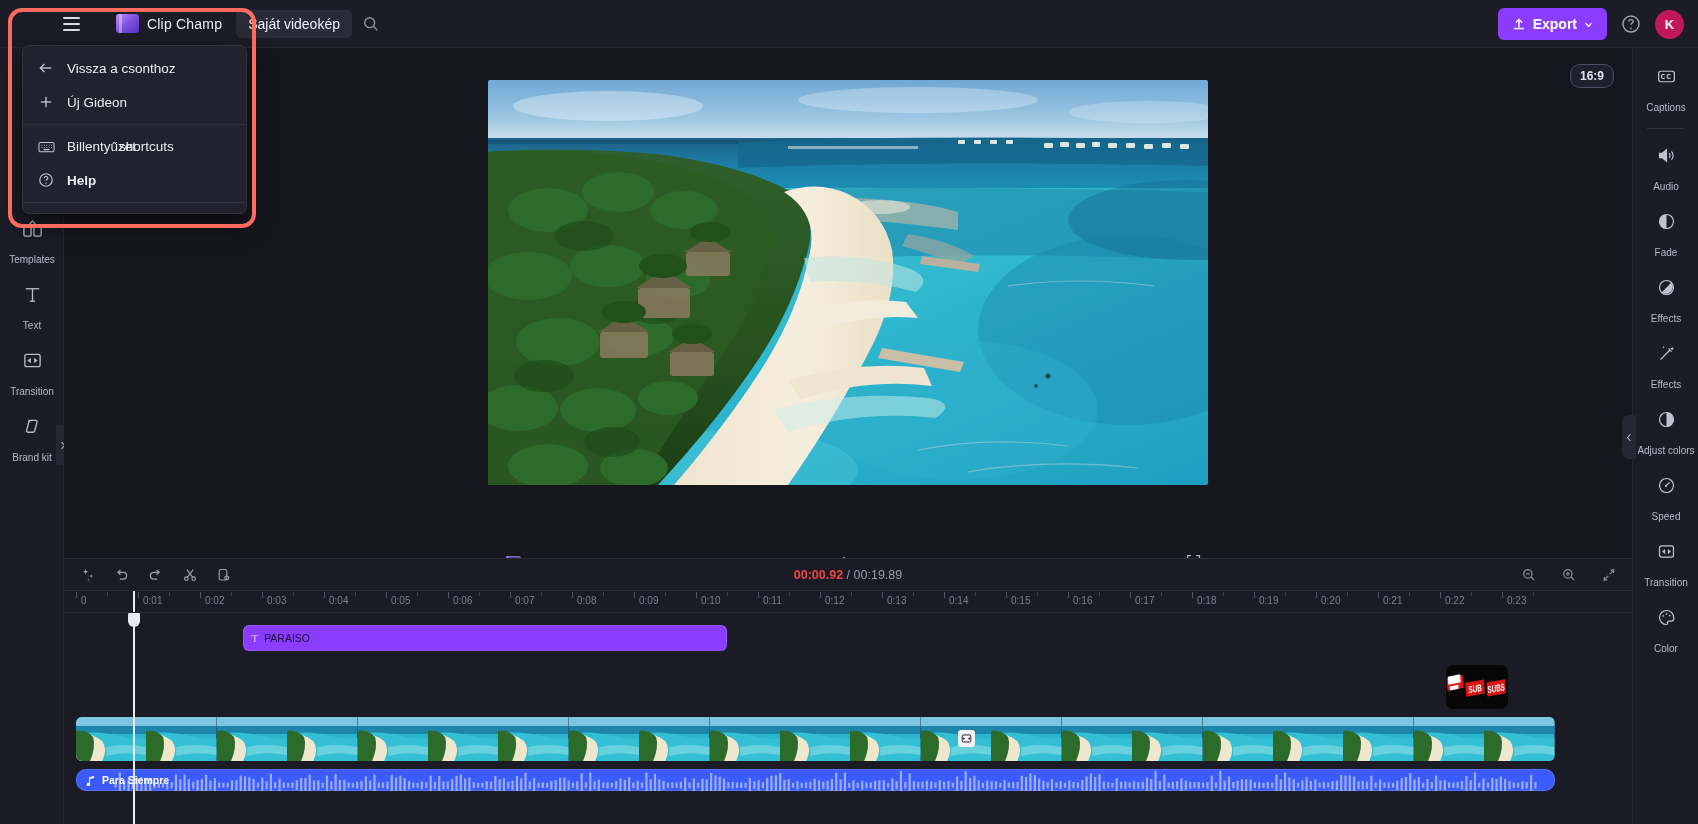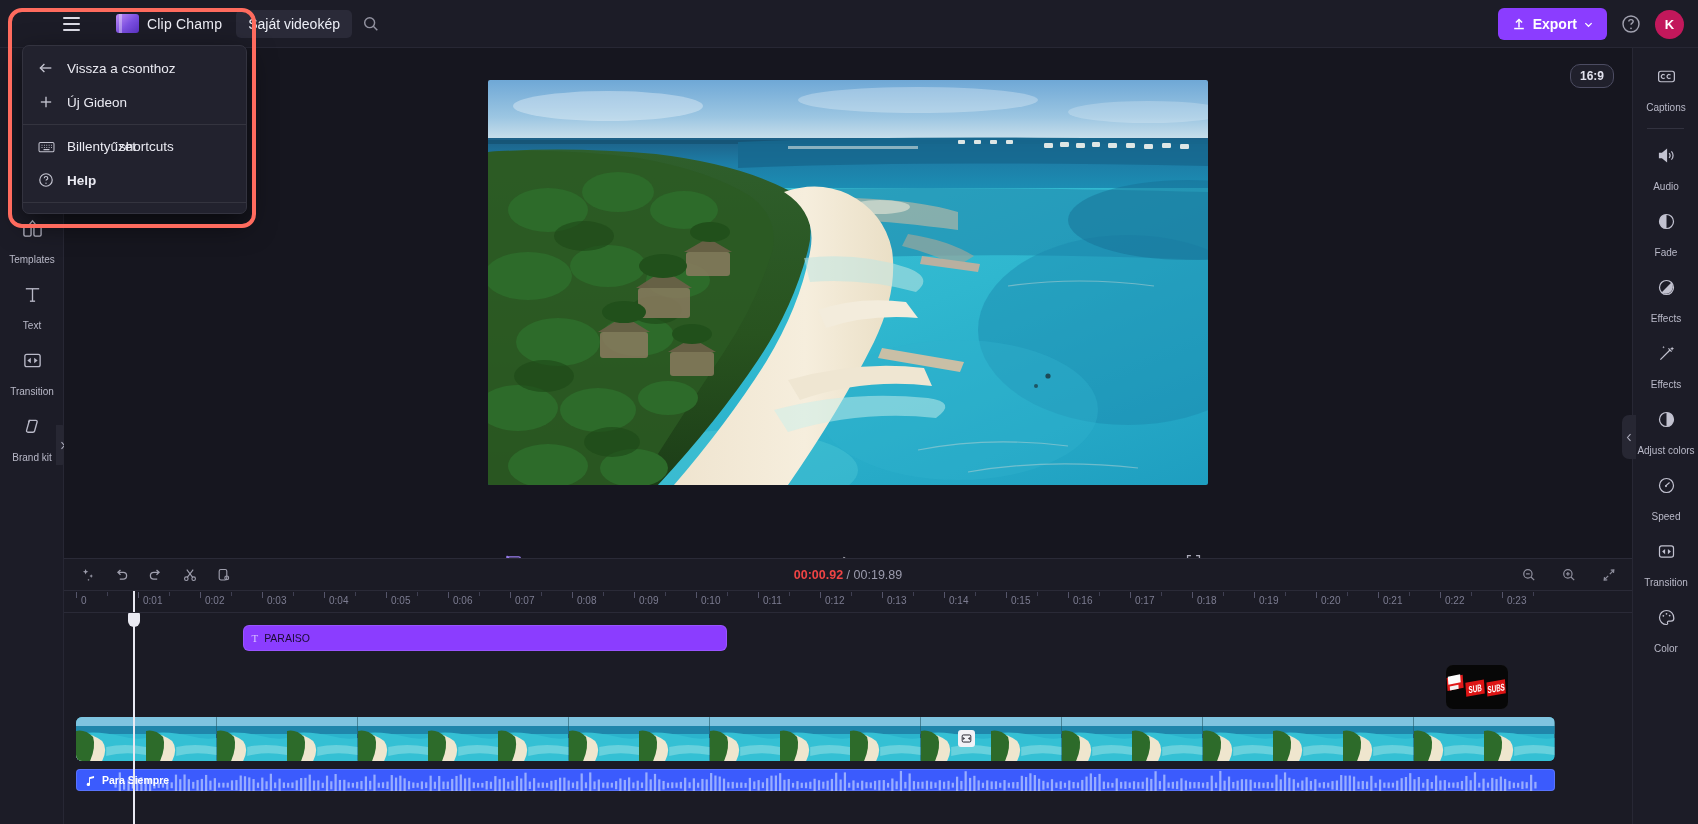--- a/index.html
+++ b/index.html
@@ -176,21 +176,21 @@
     background: #0b0b0b; box-shadow: inset 0 0 0 1px rgba(255,255,255,.12);
   }
 
   .clip-video {
     position: absolute; border-radius: 6px; overflow: hidden; cursor: pointer;
     display: flex; box-shadow: inset 0 0 0 1px rgba(255,255,255,.1);
   }
   .vthumb { height: 100%; flex: 1 1 auto; position: relative; overflow: hidden; }
 
   .clip-audio {
-    position: absolute; border-radius: 4px; background: #3b5bfd; cursor: pointer;
+    position: absolute; border-radius: 10px; background: #3b5bfd; cursor: pointer;
     display: flex; align-items: center; overflow: hidden;
     box-shadow: inset 0 0 0 1px rgba(255,255,255,.15);
   }
   .clip-audio .alabel {
     display: flex; align-items: center; gap: 6px; padding-left: 9px;
     font-size: 10.5px; color: #fff; font-weight: bold; z-index: 2; white-space: nowrap;
   }
   .wave { position: absolute; left: 0; right: 0; top: 0; bottom: 0; }
 
   .split-handle {

